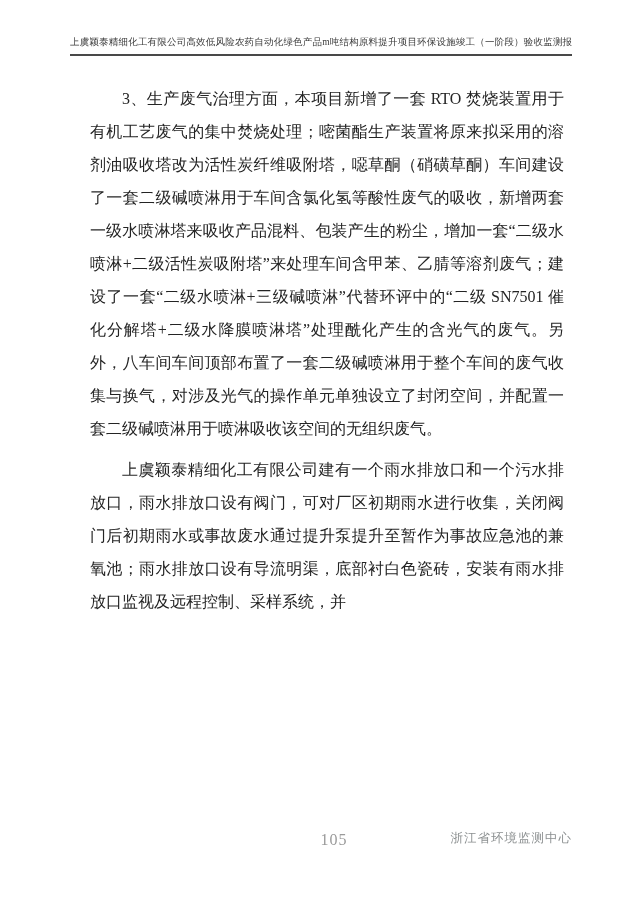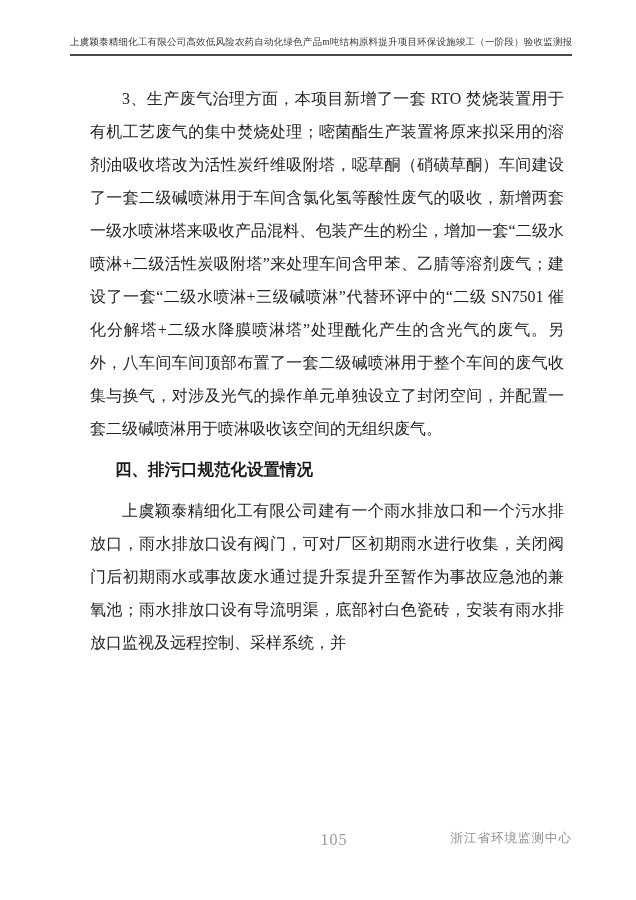--- a/index.html
+++ b/index.html
@@ -77,21 +77,20 @@
 </style>
 </head>
 <body>
 
 <div class="page">
 
   <div class="doc-header scan">上虞颖泰精细化工有限公司高效低风险农药自动化绿色产品m吨结构原料提升项目环保设施竣工（一阶段）验收监测报告（修订版）</div>
 
   <div class="content scan">
     <p class="para">3、生产废气治理方面，本项目新增了一套 RTO 焚烧装置用于有机工艺废气的集中焚烧处理；嘧菌酯生产装置将原来拟采用的溶剂油吸收塔改为活性炭纤维吸附塔，噁草酮（硝磺草酮）车间建设了一套二级碱喷淋用于车间含氯化氢等酸性废气的吸收，新增两套一级水喷淋塔来吸收产品混料、包装产生的粉尘，增加一套“二级水喷淋+二级活性炭吸附塔”来处理车间含甲苯、乙腈等溶剂废气；建设了一套“二级水喷淋+三级碱喷淋”代替环评中的“二级 SN7501 催化分解塔+二级水降膜喷淋塔”处理酰化产生的含光气的废气。另外，八车间车间顶部布置了一套二级碱喷淋用于整个车间的废气收集与换气，对涉及光气的操作单元单独设立了封闭空间，并配置一套二级碱喷淋用于喷淋吸收该空间的无组织废气。</p>
-    <p class="section-heading">四、排污口规范化设置情况</p>
     <p class="para">上虞颖泰精细化工有限公司建有一个雨水排放口和一个污水排放口，雨水排放口设有阀门，可对厂区初期雨水进行收集，关闭阀门后初期雨水或事故废水通过提升泵提升至暂作为事故应急池的兼氧池；雨水排放口设有导流明渠，底部衬白色瓷砖，安装有雨水排放口监视及远程控制、采样系统，并</p>
   </div>
 
   <div class="page-number scan">105</div>
 
   <div class="stamp scan">浙江省环境监测中心</div>
 
 </div>
 
 </body></html>

